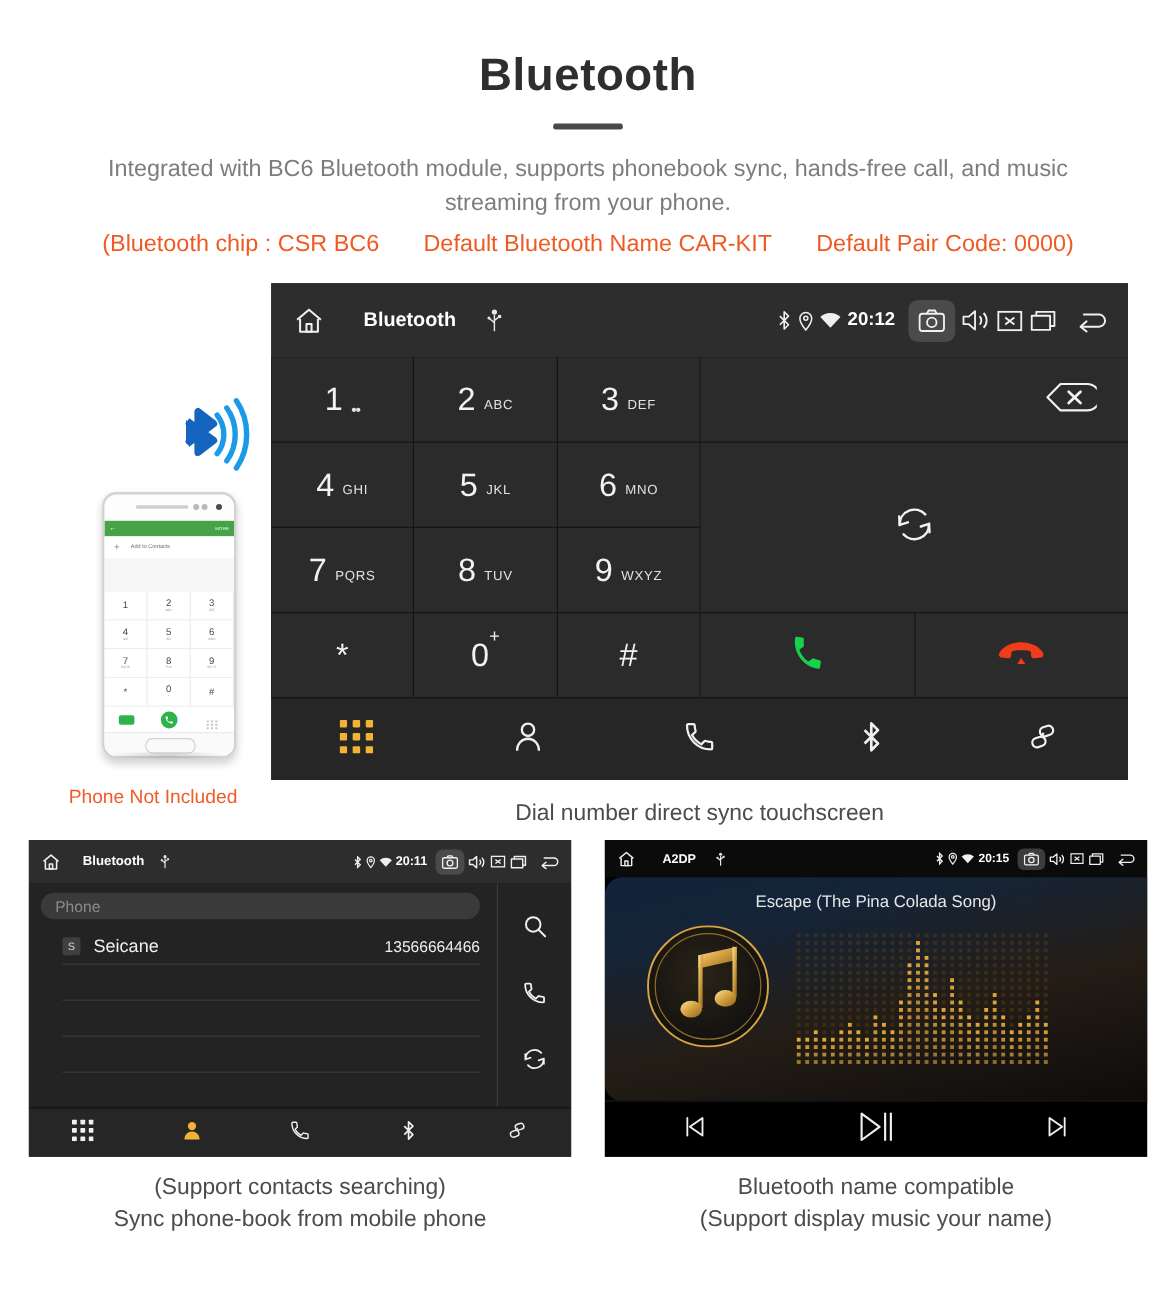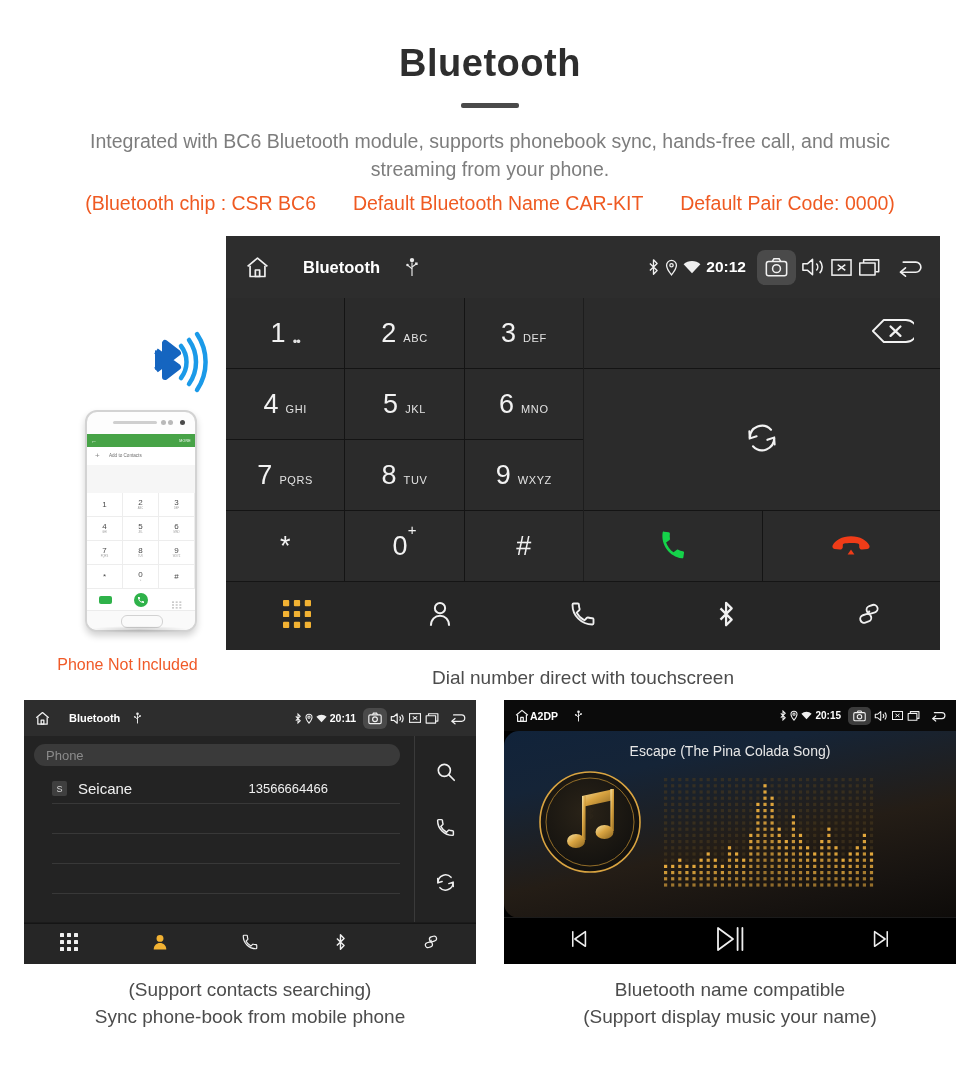--- a/index.html
+++ b/index.html
@@ -137,28 +137,28 @@
   }
   .pb-row{
     position:absolute;left:28px;width:348px;height:30px;display:flex;align-items:center;
     border-bottom:1px solid #383838;box-sizing:border-box;
   }
   .pb-badge{
     width:15px;height:15px;background:#3f3f3f;color:#d8d8d8;font-size:9px;
     display:flex;align-items:center;justify-content:center;border-radius:2px;margin-right:11px;
   }
   .pb-name{color:#f0f0f0;font-size:15px;}
-  .pb-num{color:#f0f0f0;font-size:13px;margin-left:auto;margin-right:72px;}
+  .pb-num{color:#f0f0f0;font-size:13px;margin-left:auto;}
   .pb-side{position:absolute;left:391px;top:0;width:61px;height:186px;display:flex;flex-direction:column;align-items:center;justify-content:space-around;padding:10px 0;box-sizing:border-box;}
   #phonebook .navbar{height:41px;}
 
   
   #music{left:504px;top:700px;width:452px;height:264px;background:#000;}
   #music .statusbar{height:31px;padding:0 8px 0 10px;background:#0b0b0b;}
-  #music .sb-title{font-size:10.5px;}
+  #music .sb-title{font-size:10.5px;margin-left:22px;}
   #music .sb-time{font-size:10px;margin:0 4px 0 3px;}
   #music .sb-right > *{margin-left:3px;}
   #music .cam-hl{padding:3px 5px;margin-left:3px;border-radius:5px;background:#3c3c3c;}
   .mu-body{
     position:relative;width:520px;height:187px;
     background:linear-gradient(168deg,#11233a 0%,#152437 22%,#241d16 55%,#171310 78%,#0b0907 100%);
     border-radius:15px;
   }
   .mu-title{
     position:absolute;left:0;top:12px;width:452px;text-align:center;
@@ -493,21 +493,21 @@
         <div class="nav-item">
           <span><svg width="28" height="28" viewBox="0 0 24 24" fill="none" stroke="#f0f0f0" stroke-width="1.6" stroke-linejoin="round" transform="rotate(-18)">
               <rect x="3.4" y="11.4" width="9.6" height="6.6" rx="3.3"></rect>
               <rect x="11" y="5.6" width="9.6" height="6.6" rx="3.3"></rect>
               <path d="M10.6 12.2 L13.4 9.4"></path>
             </svg></span>
         </div>
       </div>
   </div>
 
-  <div class="cap" style="left:226px;top:664px;width:714px;">Dial number direct with touchscreen</div>
+  <div class="cap" style="left:226px;top:664px;width:714px;">Dial number direct sync touchscreen</div>
 
   <div class="unit" id="phonebook">
     <div class="statusbar">
       <div class="sb-left">
         <span class="sb-icn">
           <svg width="17" height="17" viewBox="0 0 24 24" fill="none" stroke="#f0f0f0" stroke-width="1.8" stroke-linejoin="round">
               <path d="M3.2 11 L12 3.6 L20.8 11"></path>
               <path d="M5.4 10.4 V20 H18.6 V10.4"></path>
               <rect x="10.1" y="14.2" width="3.8" height="5.8"></rect>
             </svg>

